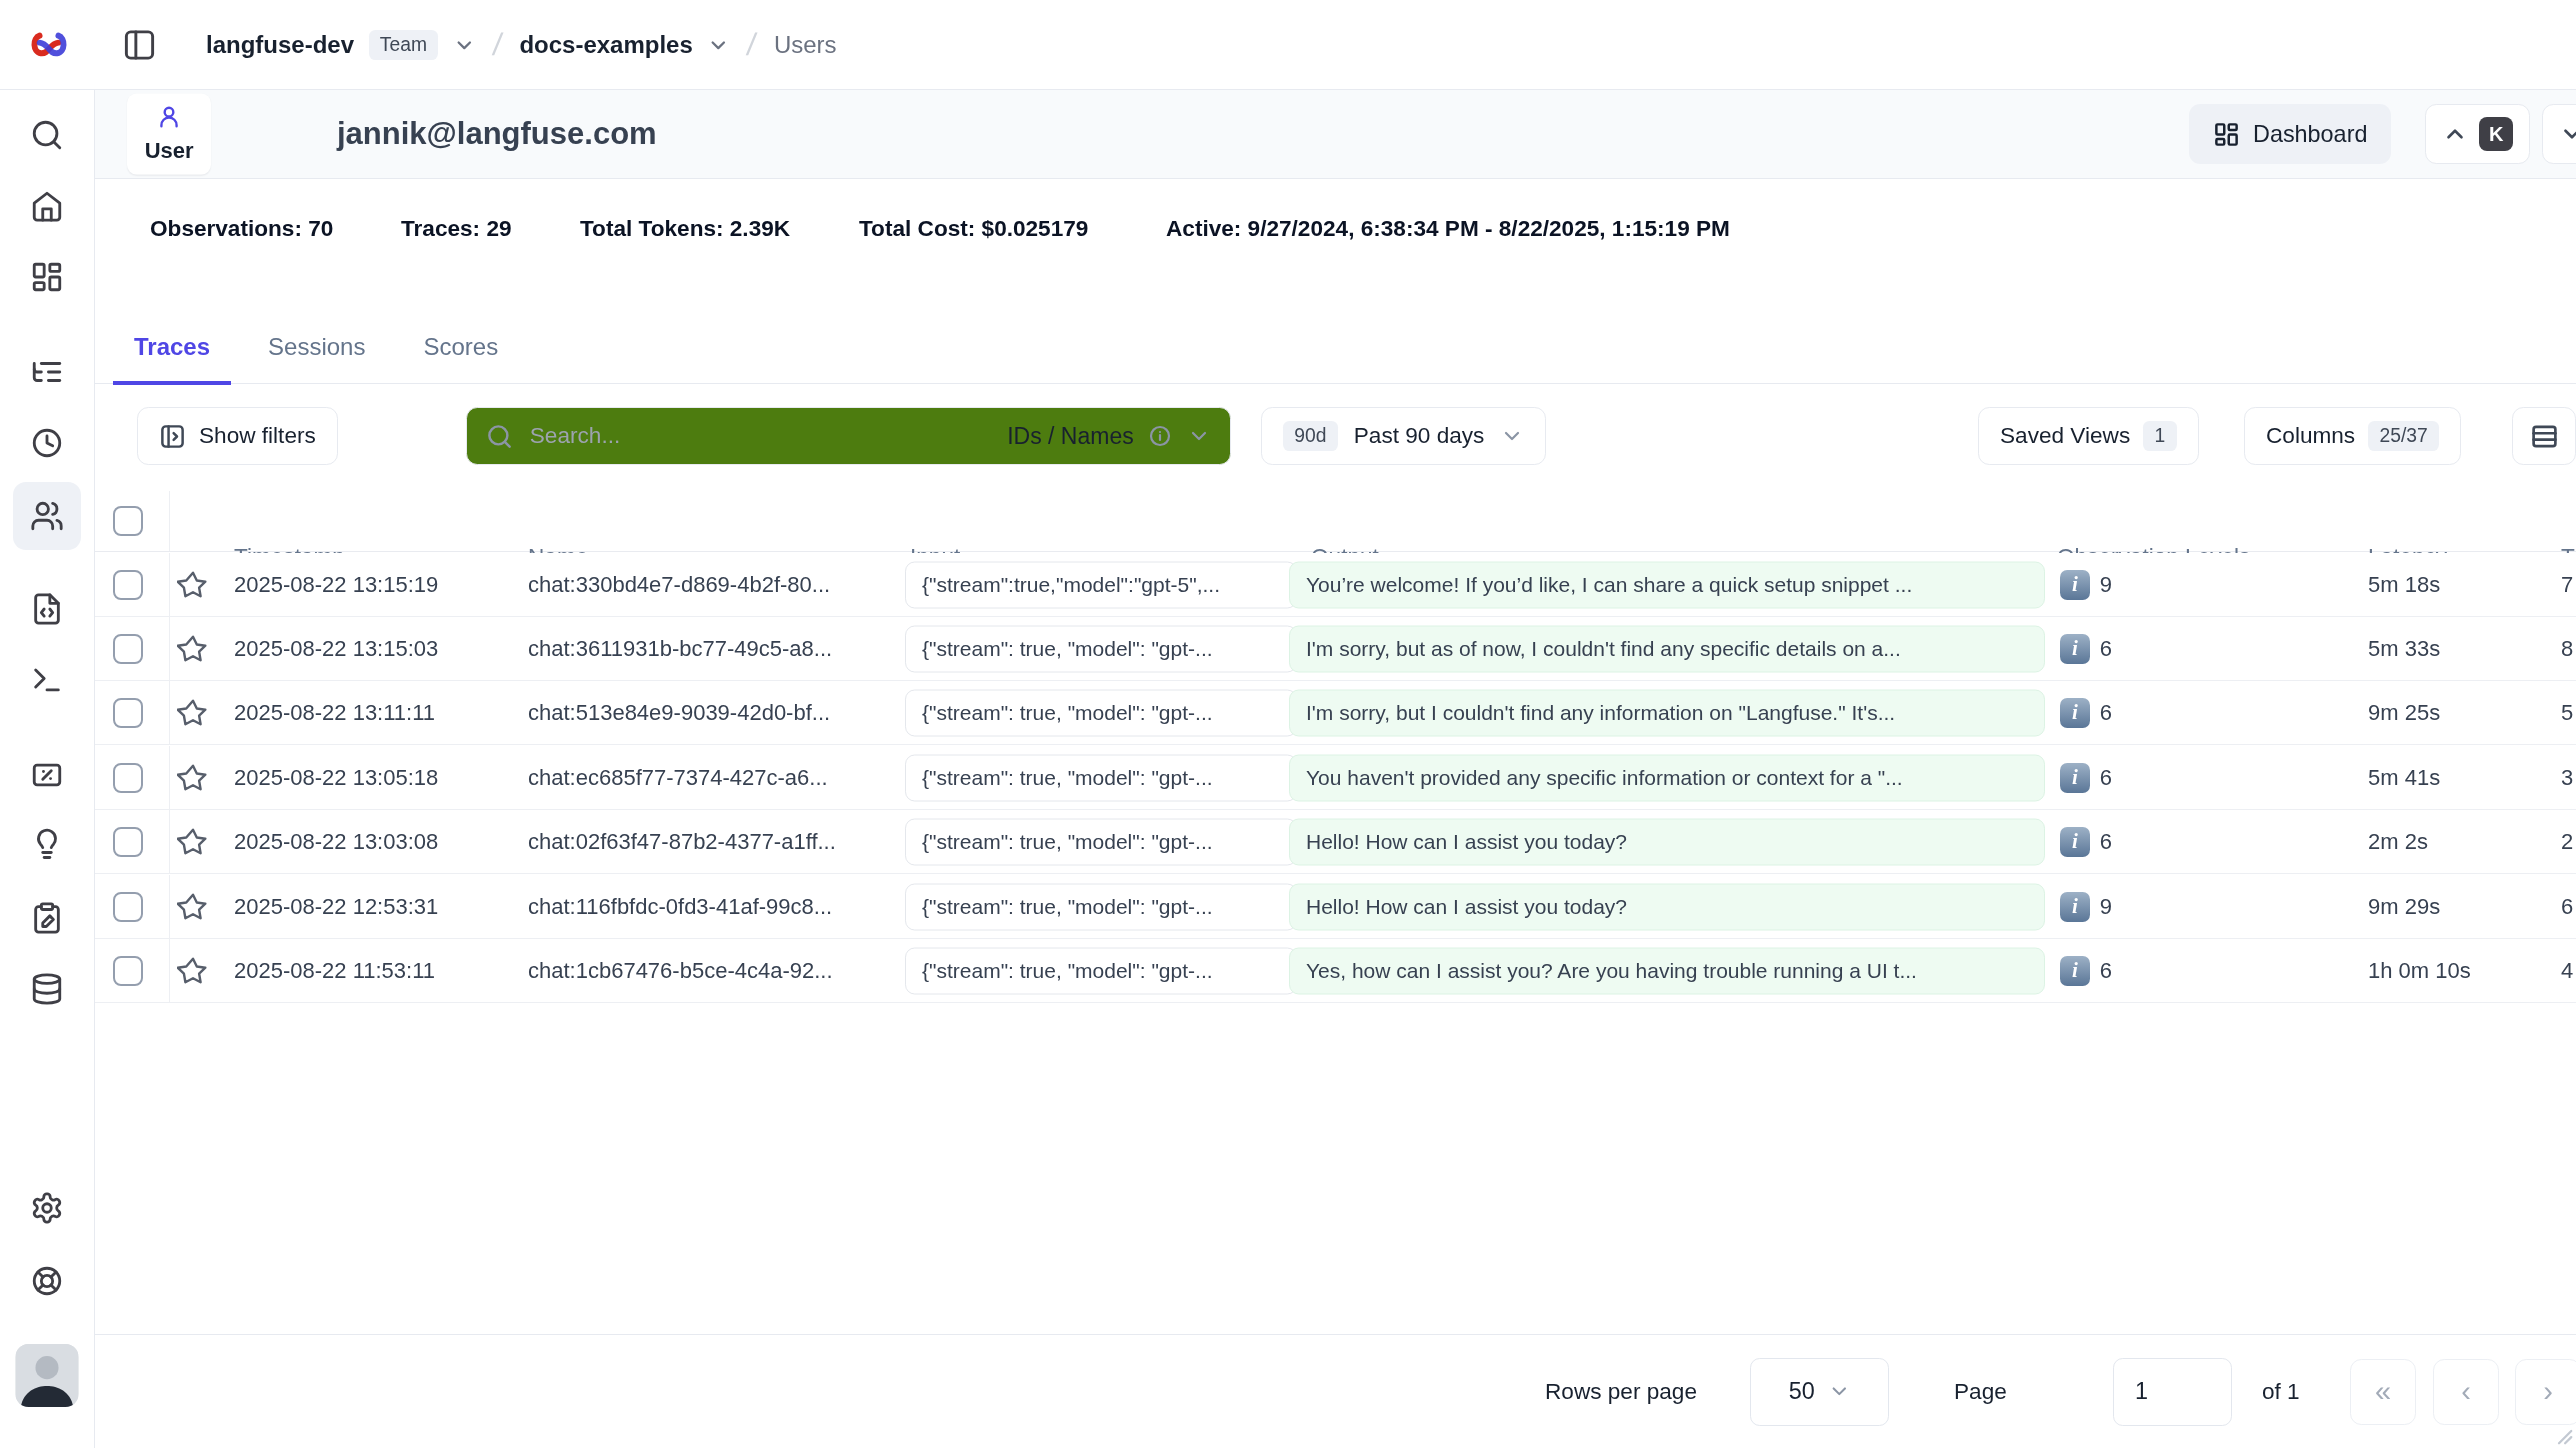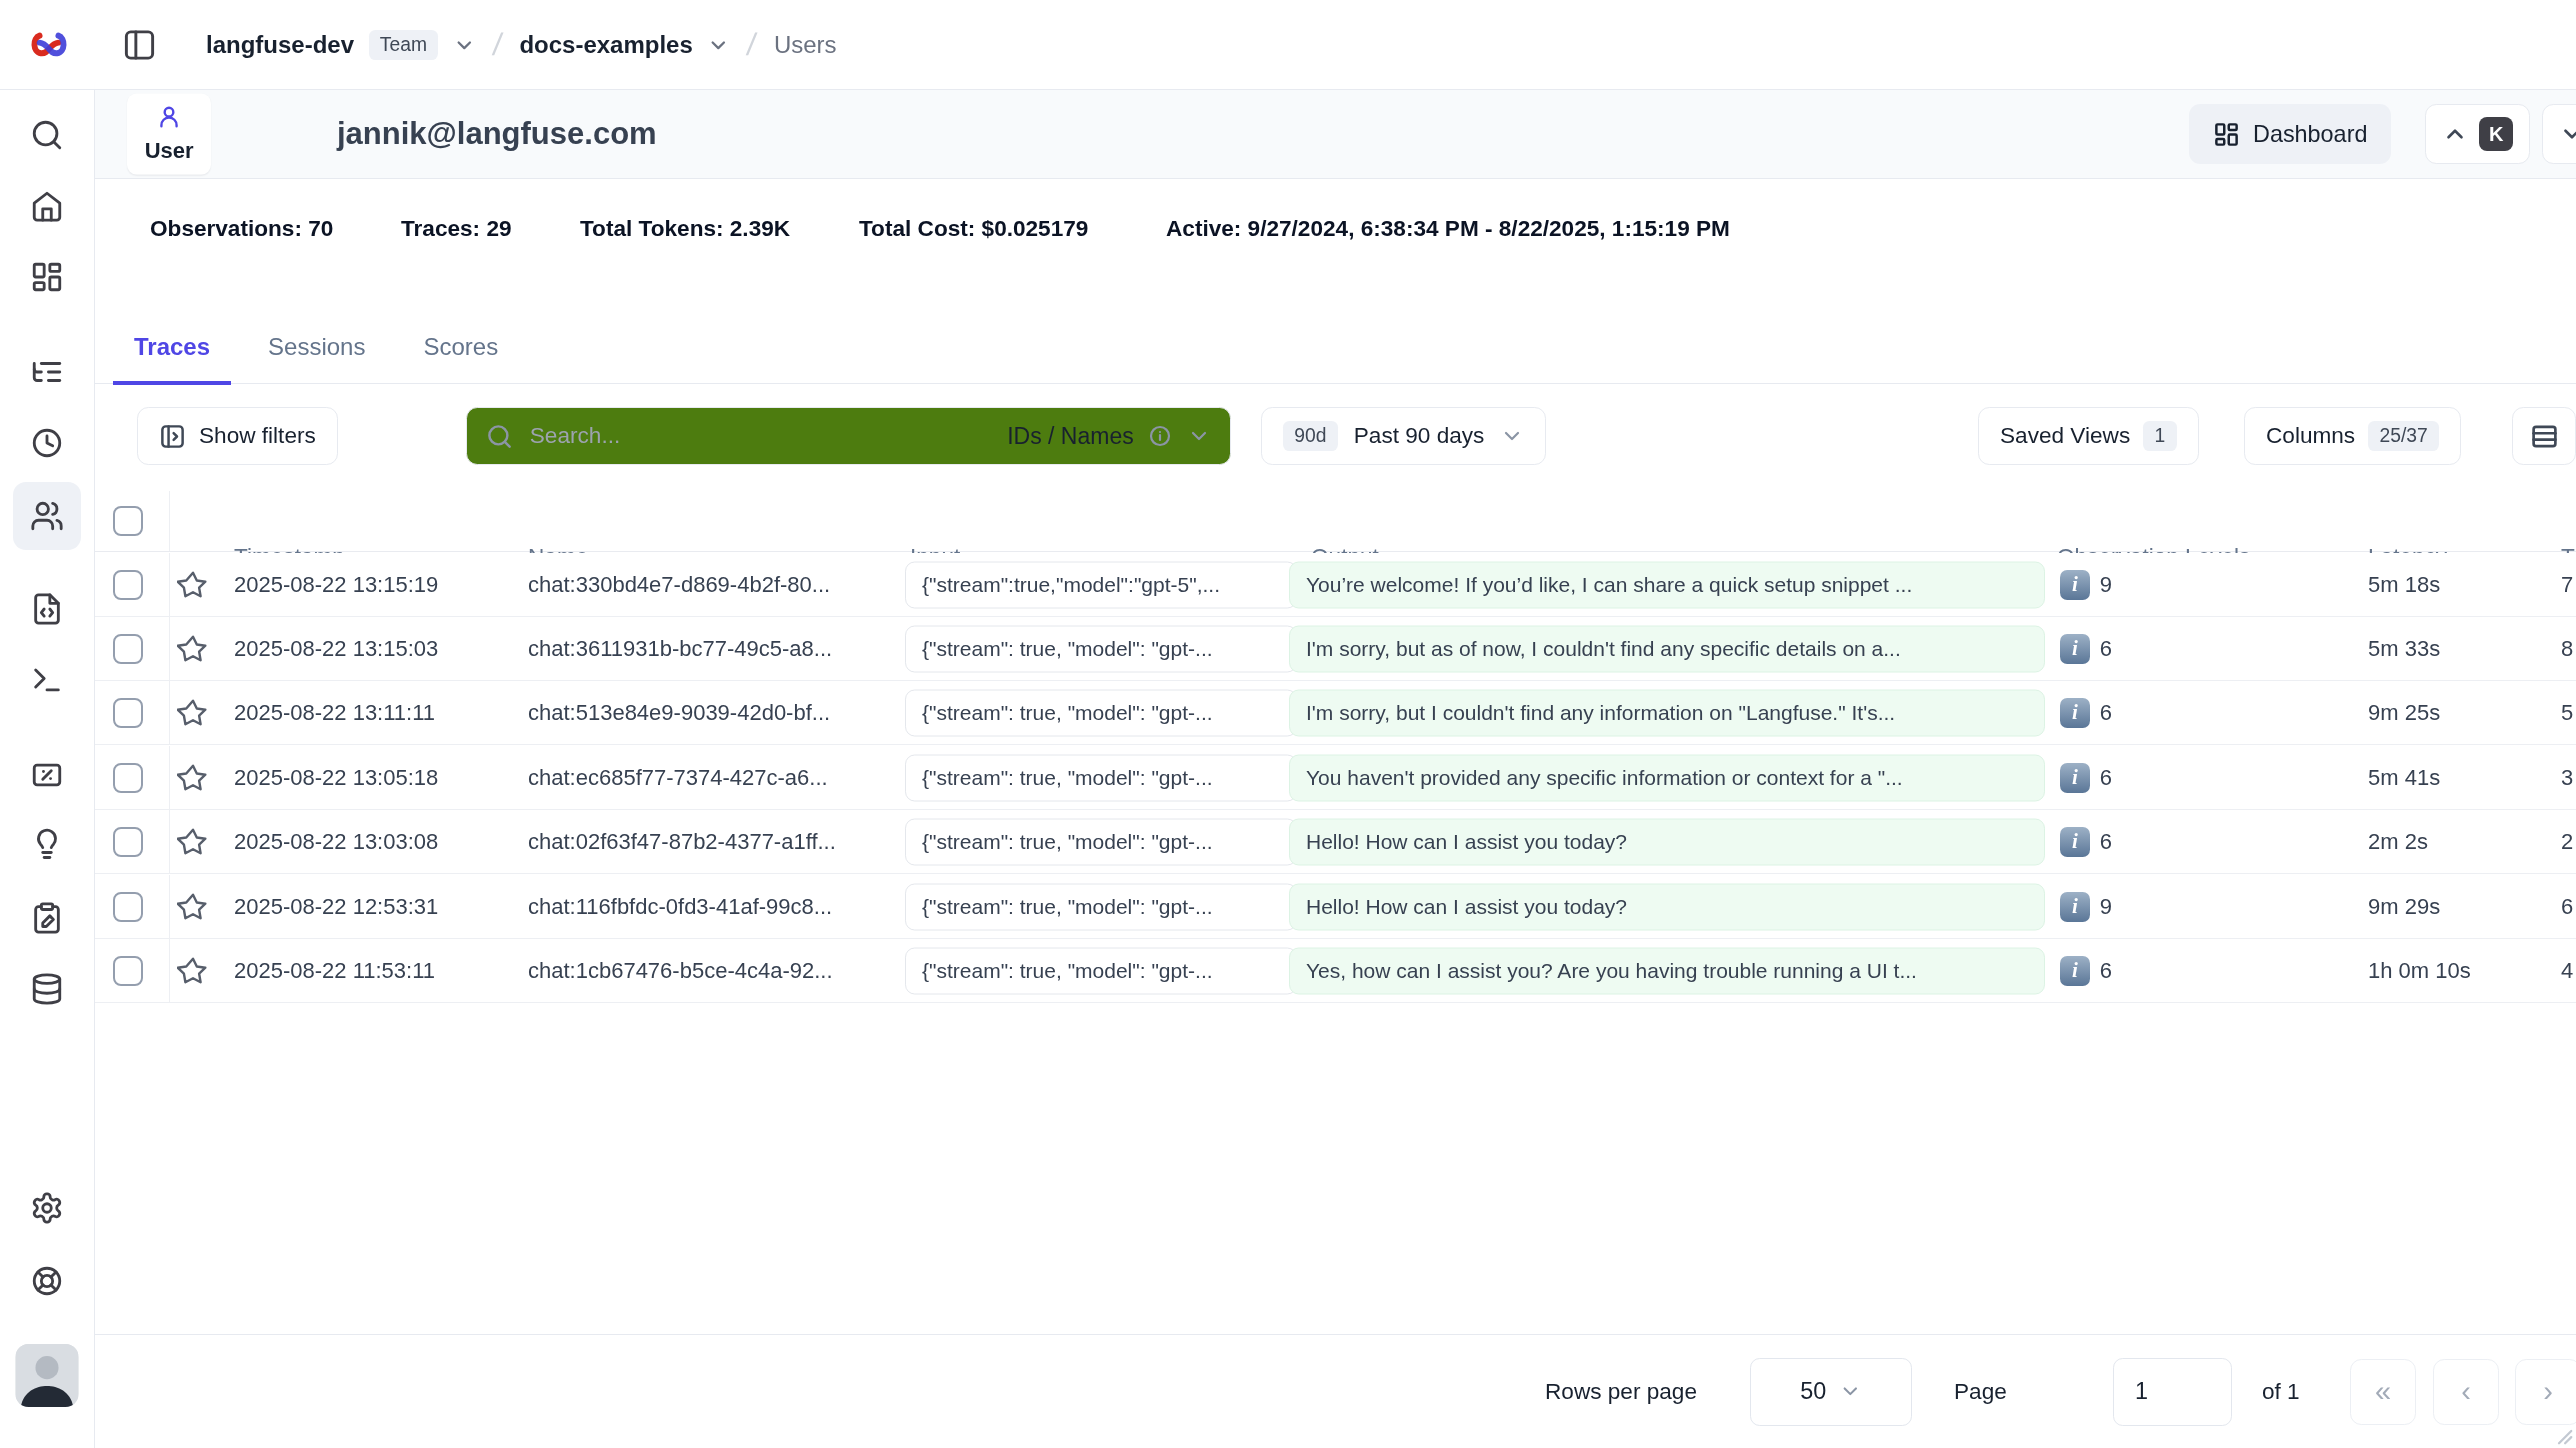--- a/index.html
+++ b/index.html
@@ -528,21 +528,21 @@
   <span class="obs">
       <span class="obs-badge">i</span>
       <span class="obs-count">6</span>
     </span>
   <span class="cell lat">1h 0m 10s</span>
   <span class="cell tok">4</span>
 </div>
 
 <div class="abs footer">
   <span class="foot-label" style="left:1450px">Rows per page</span>
-  <div class="selbox" style="left:1655px; width:162px">
+  <div class="selbox" style="left:1655px; width:139px">
     <span>50</span>
     <span>
         <svg class="ic-muted" viewBox="0 0 24 24" width="22.6" height="22.6">
           <path d="m6 9 6 6 6-6"></path>
         </svg>
       </span>
   </div>
   <span class="foot-label" style="left:1859px">Page</span>
   <input class="pageinput" value="1" style="">
   <span class="foot-label" style="left:2167px">of 1</span>

